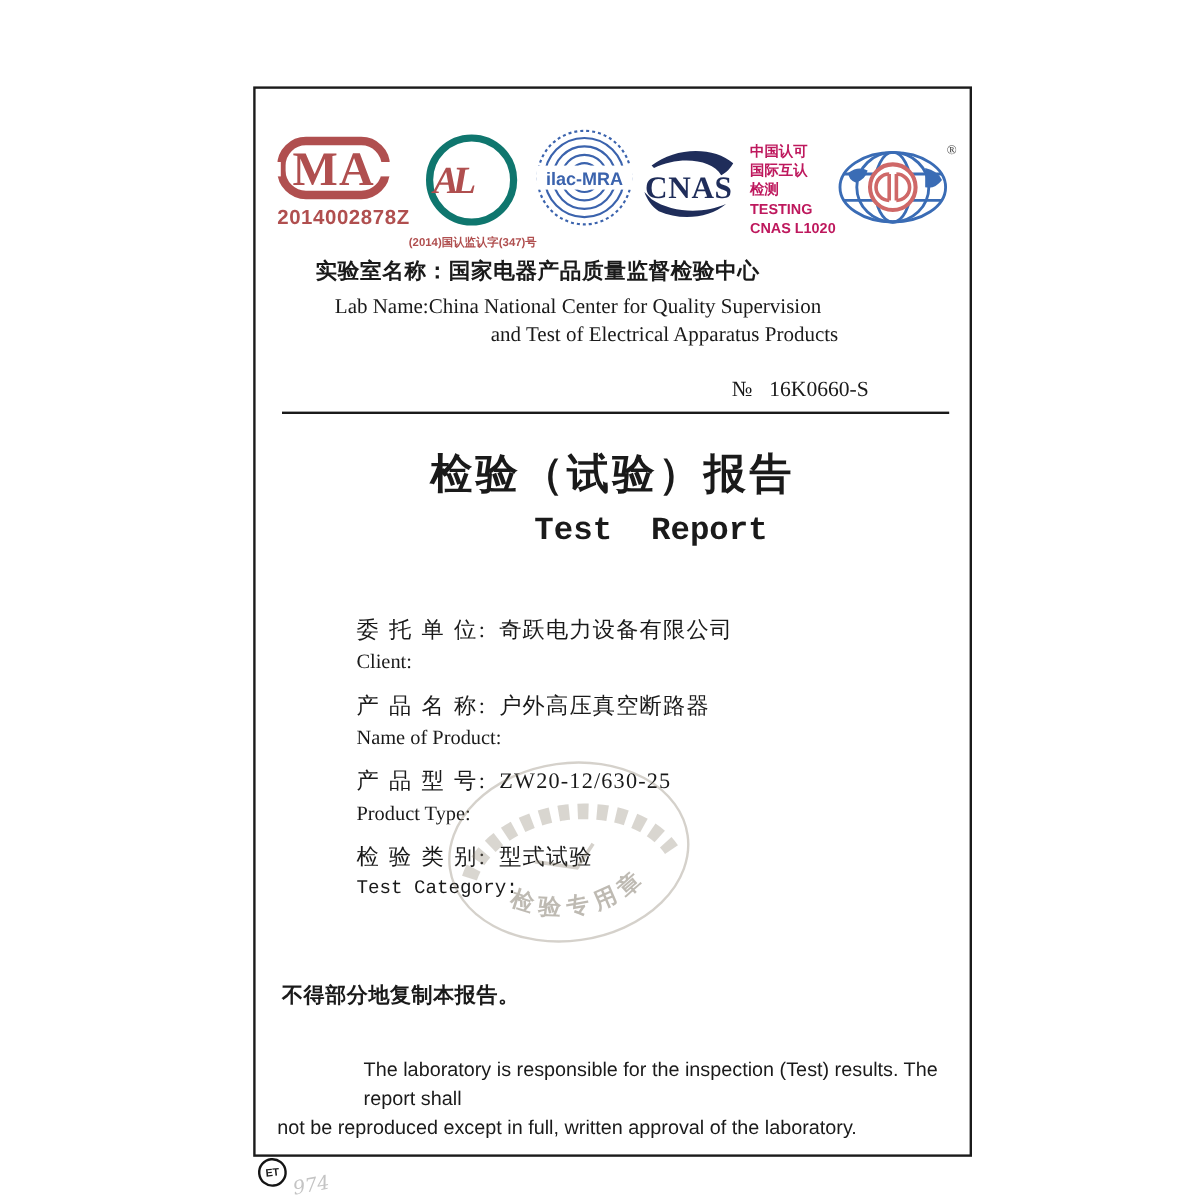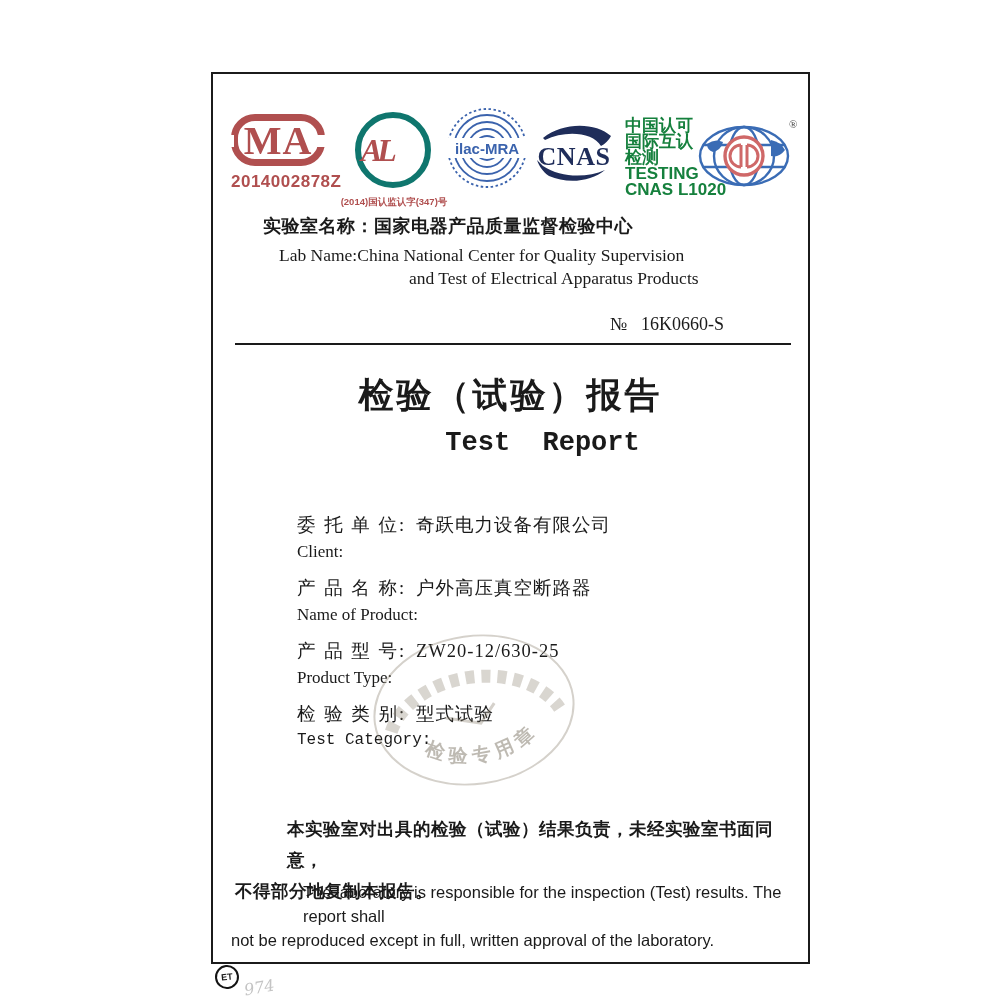--- a/index.html
+++ b/index.html
@@ -21,21 +21,21 @@
   .cma-shape .notch{position:absolute;right:-8px;top:14px;width:9px;height:12px;background:#fff;}
   .cma-shape .notch-l{position:absolute;left:-8px;top:14px;width:4px;height:12px;background:#fff;}
   .cma-letters{font-family:"Liberation Serif",serif;font-weight:bold;font-size:40px;color:#b04f4f;letter-spacing:1px;}
   .cma-num{margin-top:6px;font-family:"Liberation Sans",sans-serif;font-weight:bold;font-size:17px;color:#b04f4f;letter-spacing:.5px;}
   .cal-circle{
     width:64px;height:64px;border:6px solid #0f766e;border-radius:50%;
     display:flex;align-items:center;justify-content:flex-start;
   }
   .cal-letters{font-family:"Liberation Serif",serif;font-weight:bold;font-style:italic;font-size:32px;color:#b04f4f;letter-spacing:-5px;padding-right:4px;}
   .cal-caption{margin-top:8px;font-size:9.5px;font-weight:bold;color:#b04f4f;width:130px;margin-left:-26px;text-align:center;font-family:"Liberation Sans",sans-serif;}
-  .cnas-caption{font-family:"Liberation Sans",sans-serif;font-weight:bold;font-size:17px;line-height:16px;color:#15803d;}
+  .cnas-caption{font-family:"Liberation Sans",sans-serif;font-weight:bold;font-size:12px;line-height:16px;color:#be185d;}
   
   .lab{position:absolute;left:50px;top:140px;width:500px;}
   .lab-zh{font-size:18px;font-weight:bold;letter-spacing:.5px;font-family:"Liberation Sans",sans-serif;}
   .lab-en1{margin-top:7px;padding-left:16px;font-size:17.5px;}
   .lab-en1 .lbl{}
   .lab-en2{padding-left:146px;font-size:17.5px;margin-top:2px;}
   
   .repno{position:absolute;top:240px;right:84px;font-size:18px;}
   .repno .no-sign{margin-right:14px;}
   .rule{position:absolute;top:269px;left:22px;width:556px;border-top:2.5px solid #1a1a1a;}
@@ -178,21 +178,20 @@
       <path d="M22 92 A 90 64 0 0 1 192 92" fill="none" stroke="rgba(138,128,110,0.40)" stroke-width="13" stroke-dasharray="9 7"></path>
       <path d="M78 86 L112 96 L128 78" fill="none" stroke="rgba(138,128,110,0.45)" stroke-width="3"></path>
       <path id="stampBottomPath" d="M42 108 C 70 142, 144 142, 172 108" fill="none" stroke="none"></path>
       <text font-size="19" fill="rgba(120,112,96,0.60)" font-weight="bold" letter-spacing="6">
         <textPath href="#stampBottomPath" startOffset="14">检验专用章</textPath>
       </text>
     </svg>
   </div>
 
   <div class="disc-zh">
-    <div class="l1">本实验室对出具的检验（试验）结果负责，未经实验室书面同意，</div>
     <div>不得部分地复制本报告。</div>
   </div>
   <div class="disc-en">
     <div class="l1">The laboratory is responsible for the inspection (Test) results. The report shall</div>
     <div>not be reproduced except in full, written approval of the laboratory.</div>
   </div>
 
 </div>
 
 <div class="et-mark">ET</div>

